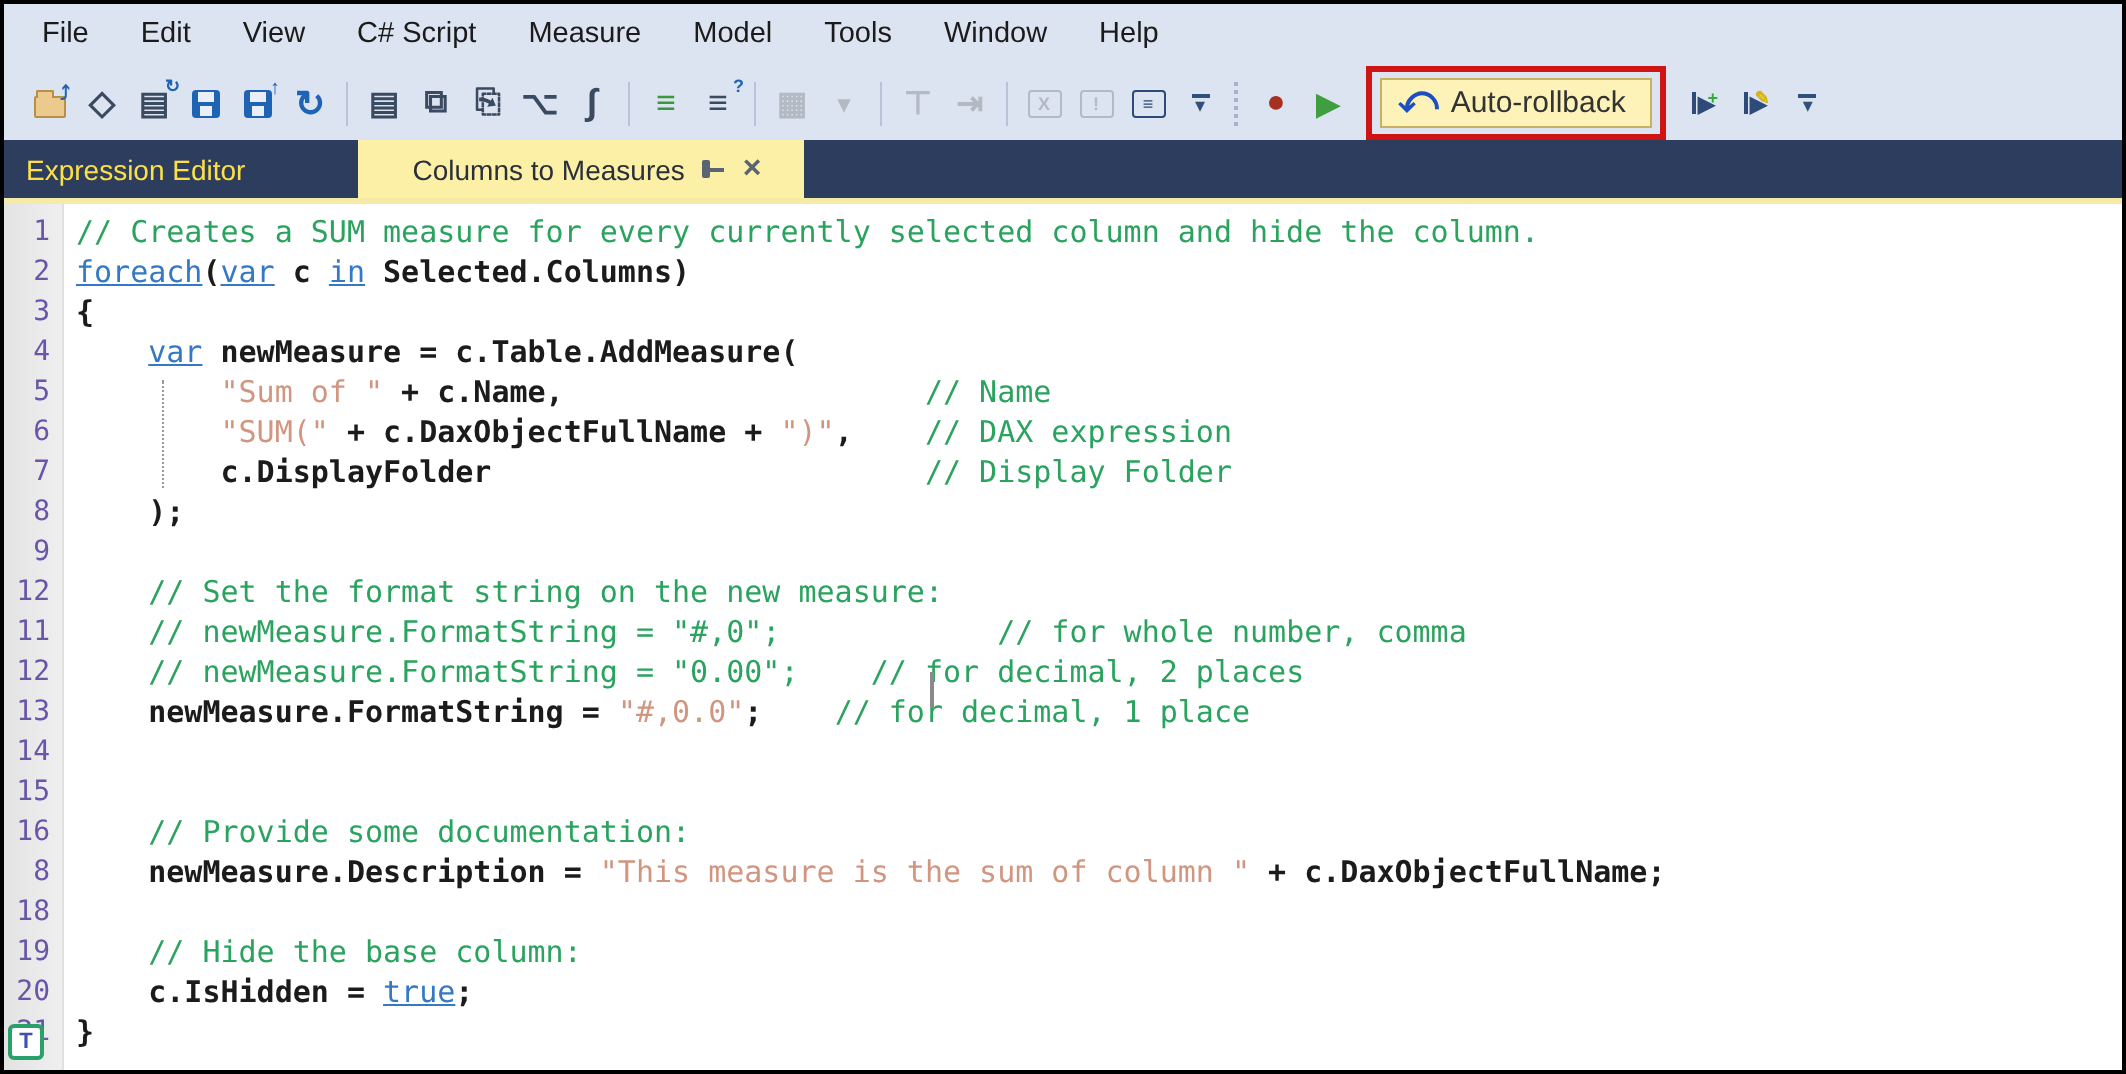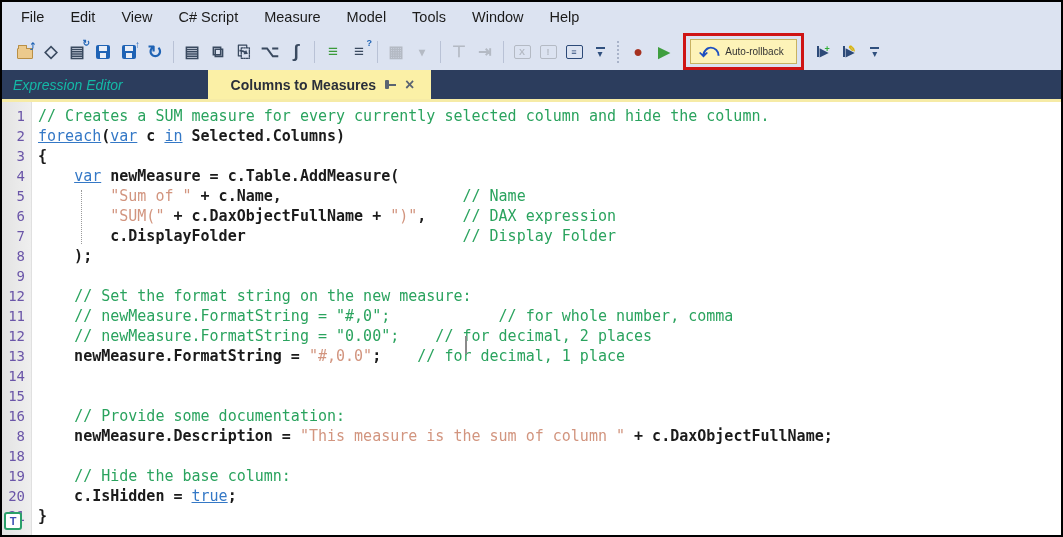--- a/index.html
+++ b/index.html
@@ -29,27 +29,27 @@
   .chevbar { display:inline-flex; flex-direction:column; align-items:center; width:14px; color:#30507e; font-size:10px; line-height:6px; }
   .chevbar .bar { width:9px; height:2px; background:#30507e; margin-bottom:2px; }
   .playcombo { display:inline-flex; align-items:center; position:relative; }
   .playcombo .pbar { width:2px; height:11px; background:#2d4a78; margin-right:1px; }
   .playcombo .ptri { color:#2d4a78; font-size:12px; }
 
   
   .annotation { border:3px solid #cf1414; padding:3px 4px; margin:0 6px; background:#dce3f1; }
   .rollback-btn { display:inline-flex; align-items:center; gap:6px; background:#fdf3b8; border:1px solid #c8b261; padding:2px 12px 3px 8px; cursor:default; }
   .rollback-btn .undo { color:#1d4fc0; font-weight:bold; font-size:19px; line-height:18px; }
-  .rollback-btn .lbl { font-size:10px; color:#333; }
+  .rollback-btn .lbl { font-size:15px; color:#333; }
 
   
   .tabstrip { height:29px; background:#2c3d5d; display:flex; align-items:stretch; flex:0 0 auto; }
-  .pane-caption { width:206px; color:#14b8a6; font-size:14px; display:flex; align-items:center; padding-left:11px;font-style:italic; }
+  .pane-caption { width:177px; color:#fde047; font-size:14px; display:flex; align-items:center; padding-left:11px; }
   .tab-active { width:223px; background:#fbf0a6; display:flex; align-items:center; justify-content:center; gap:8px; color:#2a2f3a; font-size:14px; cursor:default; }
-  .tab-active .tab-label { padding-left:6px;font-weight:bold; }
+  .tab-active .tab-label { padding-left:6px; }
   .pin-icon { position:relative; width:13px; height:13px; display:inline-block; }
   .pin-icon:before { content:""; position:absolute; left:1px; top:2px; width:4px; height:9px; background:#5a6472; border-radius:1px; }
   .pin-icon:after { content:""; position:absolute; left:5px; top:6px; width:7px; height:2px; background:#5a6472; }
   .close-icon { font-size:16px; font-weight:bold; color:#5a6472; line-height:14px; cursor:default; }
   .tab-underline { height:3px; background:#f6eba6; flex:0 0 auto; }
 
   
   .editor { position:relative; flex:1 1 auto; background:#fff; overflow:hidden; font-family:"DejaVu Sans Mono", monospace; font-size:15px; line-height:20px; }
   .gutter-bg { position:absolute; left:0; top:0; bottom:0; width:30px; background:linear-gradient(to right,#e3e3e3,#efefef); border-right:1px solid #e0e0e0; }
   .rows { position:absolute; left:0; top:4px; right:0; }

